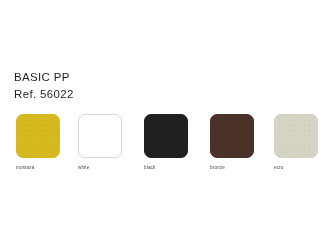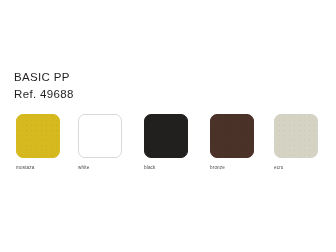--- a/index.html
+++ b/index.html
@@ -101,21 +101,21 @@
   #swatch-cell-3 { left: 194px; }
   #swatch-cell-4 { left: 258px; }
 </style>
 </head>
 <body>
 
 <div id="product-sheet" style="background: rgb(255, 255, 255);">
 
   <div id="heading-block">
     <div class="product-title">BASIC PP</div>
-    <div class="product-ref">Ref. 49688</div>
+    <div class="product-ref">Ref. 56022</div>
   </div>
 
   <div id="swatch-row">
 
     <div class="swatch-cell" id="swatch-cell-0">
       <div class="swatch-chip" style="background: rgb(213, 185, 31); border: 1px solid rgb(213, 185, 31);"></div>
       <div class="swatch-label">mostaza</div>
     </div>
 
     <div class="swatch-cell" id="swatch-cell-1">

